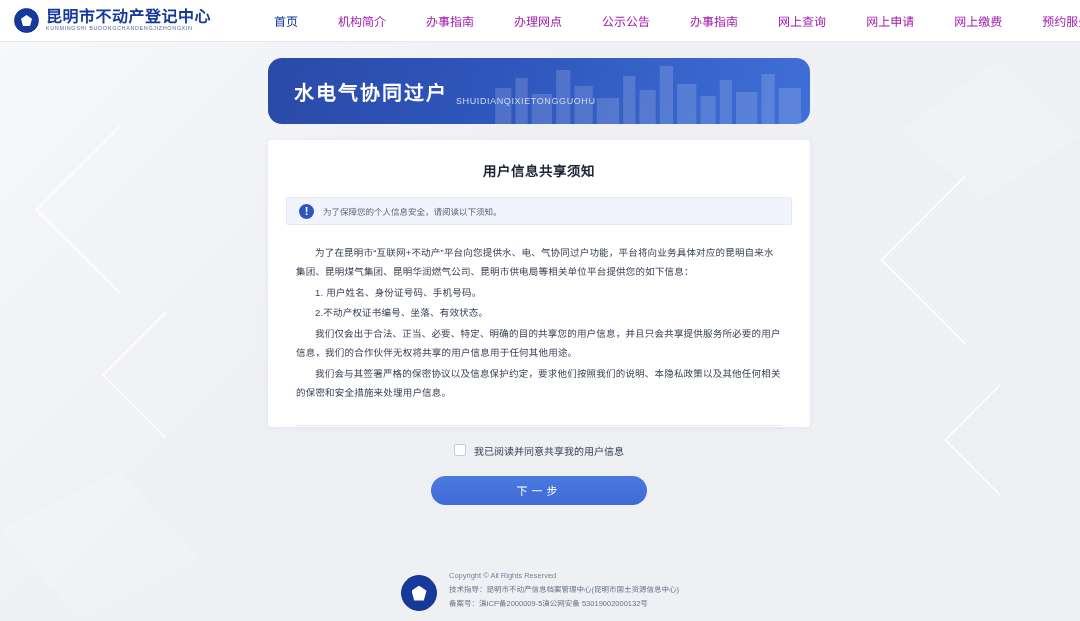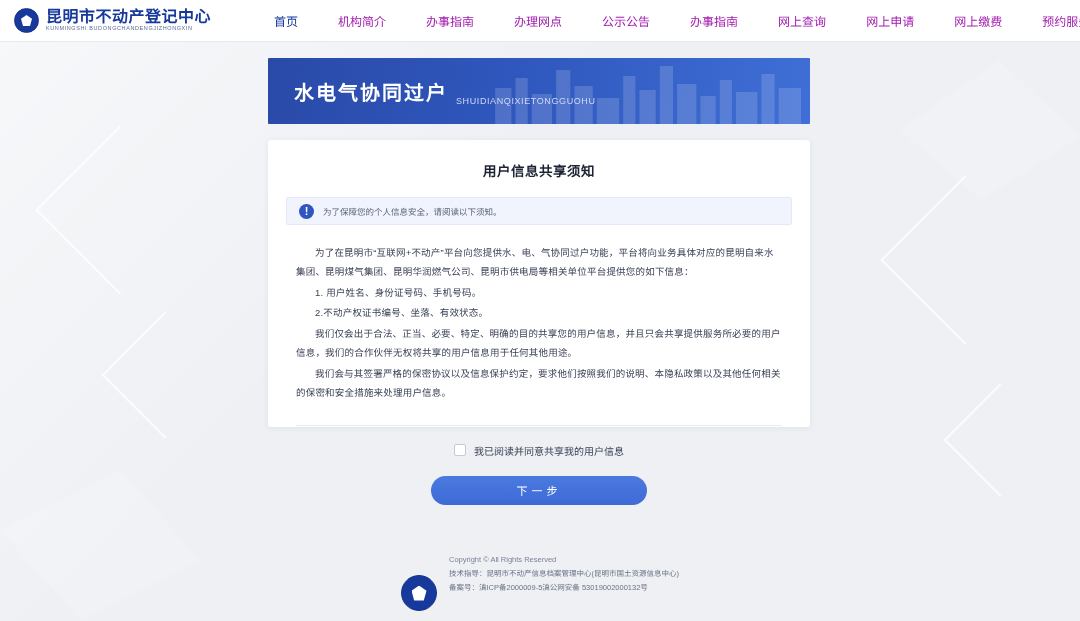--- a/index.html
+++ b/index.html
@@ -77,21 +77,21 @@
     border: 1px solid #d7dce6; border-radius: 3px;
     height: 22px; padding: 0 7px;
     font-size: 10px; color: #4a5568; background: #fff; cursor: pointer;
     white-space: nowrap;
   }
 
   
   .banner {
     position: absolute; left: 268px; top: 58px; width: 542px; height: 66px;
     background: linear-gradient(100deg, #2a4aa8 0%, #2f57bd 45%, #3f6fd6 100%);
-    border-radius: 1px;
+    border-radius: 14px;
     overflow: hidden;
     display: flex; align-items: center;
     z-index: 3;
   }
   .banner .skyline { position: absolute; right: 0; bottom: 0; height: 100%; width: 60%; opacity: .35; }
   .banner-title {
     position: relative; z-index: 2;
     margin-left: 26px; color: #fff;
     font-size: 20px; font-weight: bold; letter-spacing: 2px;
     font-family: "Liberation Sans", sans-serif;
@@ -157,21 +157,21 @@
     background: linear-gradient(180deg, #4a7ae0 0%, #3f6ad6 100%);
     border: none; border-radius: 15px;
     color: #fff; font-size: 11px; letter-spacing: 4px;
     cursor: pointer;
     font-family: "Liberation Sans", sans-serif;
   }
 
   
   .footer {
     position: absolute; left: 0; right: 0; bottom: 10px;
-    display: flex; align-items: flex-start; justify-content: center; gap: 12px;
+    display: flex; align-items: flex-end; justify-content: center; gap: 12px;
     z-index: 3;
   }
   .footer-seal {
     width: 36px; height: 36px; border-radius: 50%;
     background: radial-gradient(circle at 50% 45%, #ffffff 0 16%, #17399b 17% 100%);
     border: 1px solid #14318a; position: relative; margin-top: 22px;
     flex: 0 0 auto;
   }
   .footer-seal:after {
     content: ""; position: absolute; left: 50%; top: 50%;

